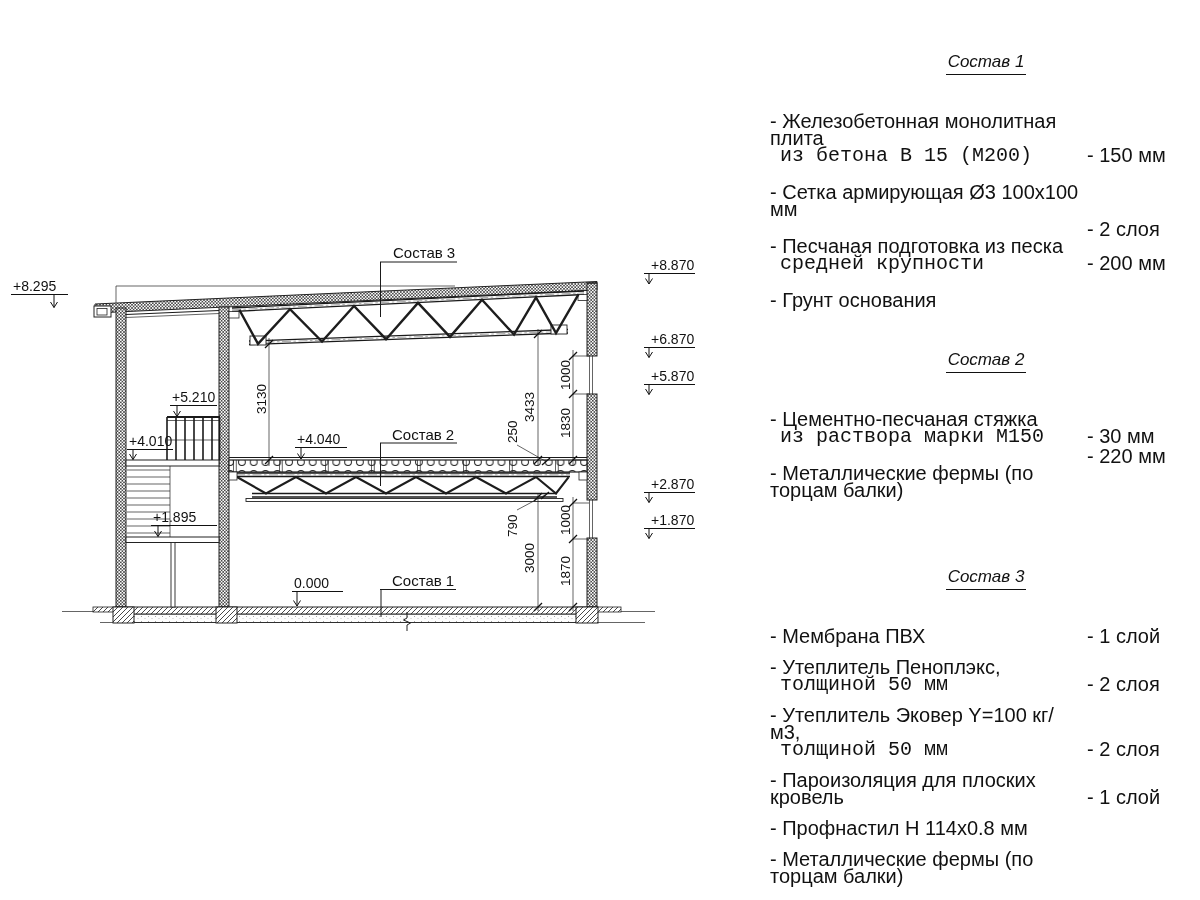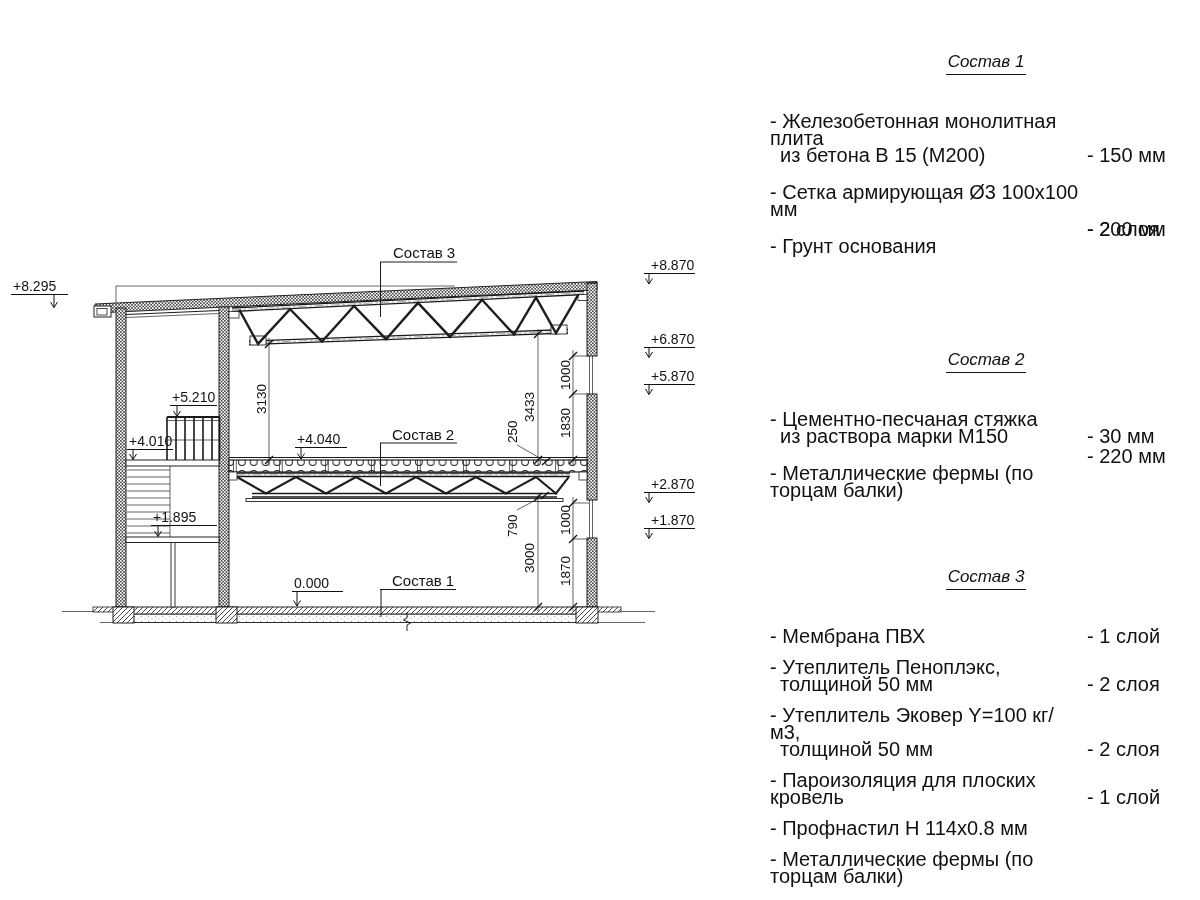--- a/index.html
+++ b/index.html
@@ -7,21 +7,21 @@
   #stage { position:absolute; left:0; top:0; width:1200px; height:900px; background:#fff; overflow:hidden; }
   #section-svg { position:absolute; left:0; top:0; }
 
   .comp-block { position:absolute; width:392px; }
   .comp-title { text-align:center; padding-left:40px; margin-bottom:38px; }
   .comp-title span { display:inline-block; font-size:17px; font-style:italic; border-bottom:1.3px solid #111; padding:0 2px 2px 2px; }
   .ci { position:relative; font-size:20px; line-height:17px; padding-right:78px; }
   .c1 .ci { margin-bottom:20px; }
   .c2 .ci { margin-bottom:20px; }
   .c3 .ci { margin-bottom:14px; }
-  .ci .ind { margin-left:10px; }
+  .ci .ind { margin-left:10px;font-family:Liberation Mono, monospace; }
   .ci-v { position:absolute; left:317px; bottom:0; white-space:nowrap;text-align:center; }
 
   svg text { font-family:"Liberation Sans", sans-serif; fill:#111; }
   .lvl  { font-size:14px; }
   .dim  { font-size:13.5px; }
   .call { font-size:15px; }
   .thin { stroke:#222; stroke-width:0.7; }
   .med  { stroke:#1a1a1a; stroke-width:1; }
   .chord{ stroke:#1a1a1a; stroke-width:1.3; }
   .web  { stroke:#1d1d1d; stroke-width:2.4; fill:none; stroke-linecap:square; }
@@ -339,20 +339,24 @@
   </div>
   <div class="ci">
     <div class="ci-t">
           <div>- Сетка армирующая Ø3 100x100 мм</div>
         </div>
   </div>
   <div class="ci">
     <div class="ci-v">-  2 слоя</div>
   </div>
   <div class="ci">
+    <div class="ci-t">
+      <div>- Песчаная подготовка из песка</div>
+      <div class="ind">средней крупности</div>
+    </div>
     <div class="ci-v">- 200 мм</div>
   </div>
   <div class="ci">
     <div class="ci-t">
           <div>- Грунт основания</div>
         </div>
   </div>
 </div>
 
 <div class="comp-block c2" style="left:770px; top:350px;">

